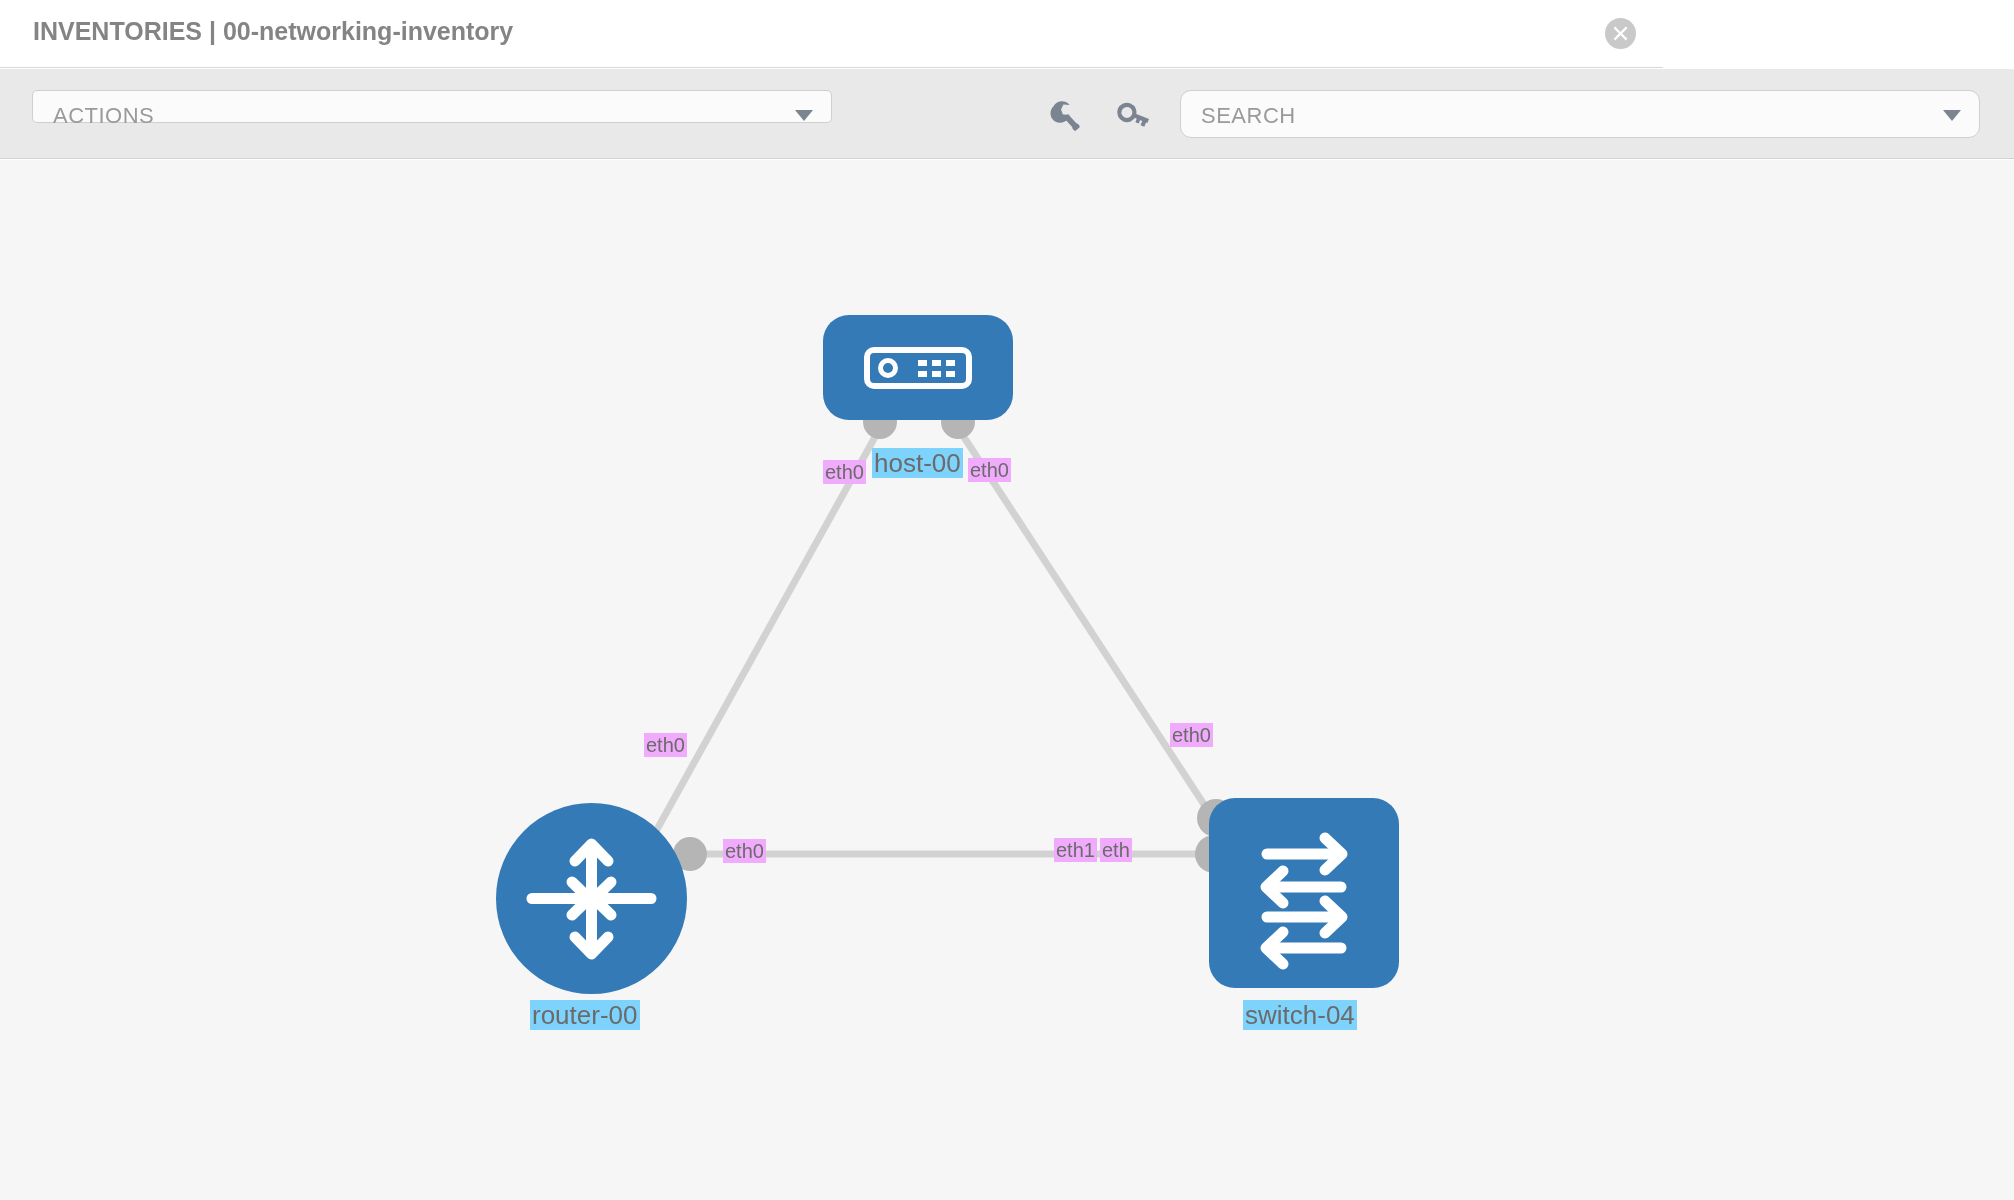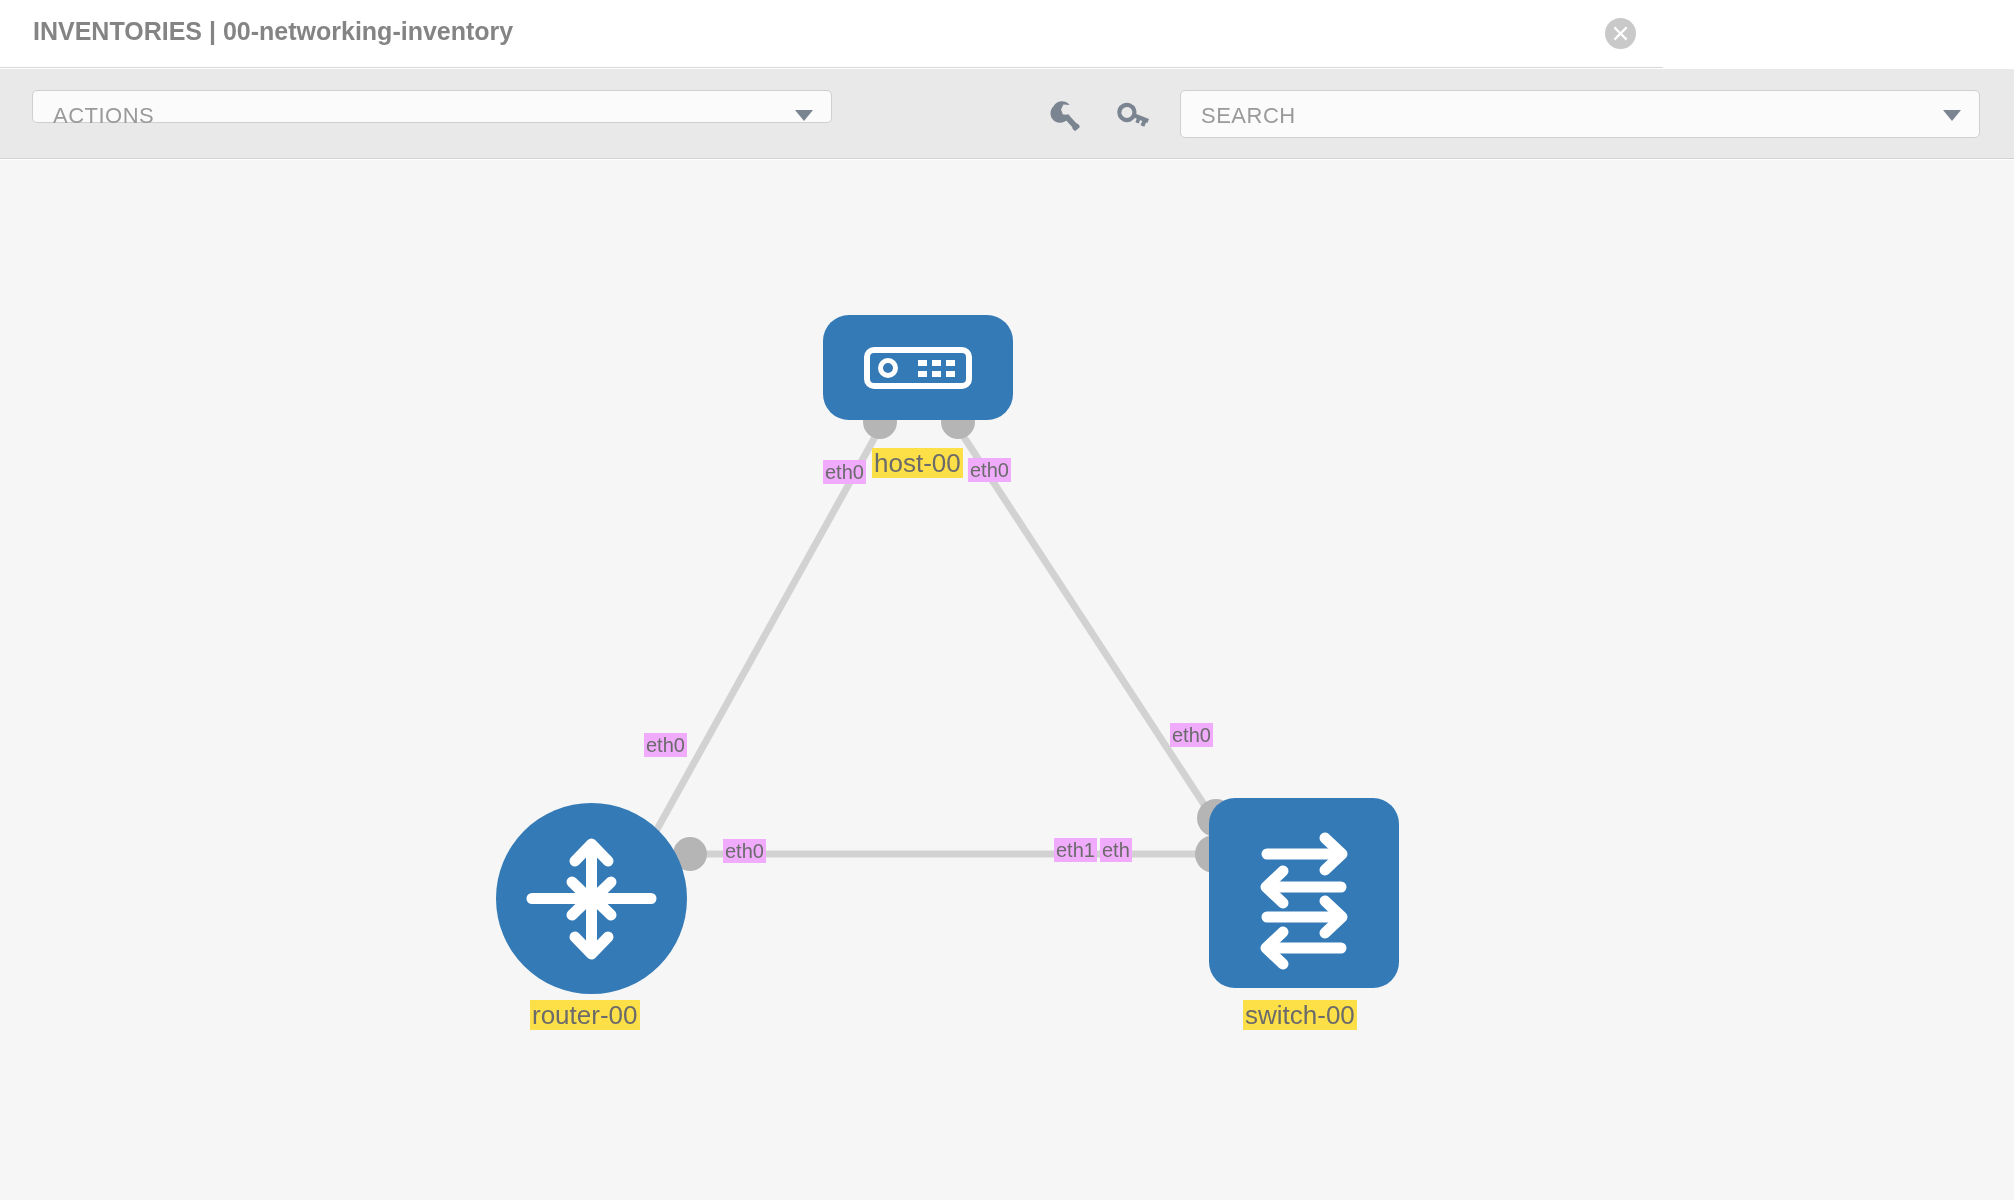--- a/index.html
+++ b/index.html
@@ -67,21 +67,21 @@
     cursor: pointer;
   }
   .tool-icon.wrench { left: 1046px; }
   .tool-icon.key    { left: 1113px; }
 
   .search-select {
     position: absolute; left: 1180px; top: 21px;
     width: 800px; height: 48px;
     background: #fbfbfb;
     border: 1px solid #cfcfcf;
-    border-radius: 5px;
+    border-radius: 11px;
     cursor: text;
   }
   .search-label {
     position: absolute; left: 20px; top: 12px;
     font-size: 22px; color: #9a9a9a;
     letter-spacing: .5px;
   }
 
   
   .canvas {
@@ -113,21 +113,21 @@
     background: #337ab7;
     border-radius: 26px;
   }
   .node svg { display: block; }
 
   
   .node-name {
     position: absolute;
     font-size: 26px;
     color: #6b6b6b;
-    background: #fde047;
+    background: #7dd3fc;
     white-space: nowrap;
     padding: 0 2px;
     line-height: 30px;
   }
   .name-host   { left: 872px; top: 288px; }
   .name-router { left: 530px; top: 840px; }
   .name-switch { left: 1243px; top: 840px; }
 
   
   .iface-label {
@@ -258,21 +258,21 @@
           <polyline points="116,103 133,119 116,135"></polyline>
 
           <line x1="132" y1="150" x2="58" y2="150"></line>
           <polyline points="74,134 57,150 74,166"></polyline>
         </g>
       </svg>
     </div>
 
     <div class="node-name name-host">host-00</div>
     <div class="node-name name-router">router-00</div>
-    <div class="node-name name-switch">switch-00</div>
+    <div class="node-name name-switch">switch-04</div>
 
     <div class="iface-label if-host-left">eth0</div>
     <div class="iface-label if-host-right">eth0</div>
     <div class="iface-label if-router-up">eth0</div>
     <div class="iface-label if-switch-up">eth0</div>
     <div class="iface-label if-router-rt">eth0</div>
     <div class="iface-label if-switch-lf-a">eth</div>
     <div class="iface-label if-switch-lf-b">eth1</div>
 
   </div>

